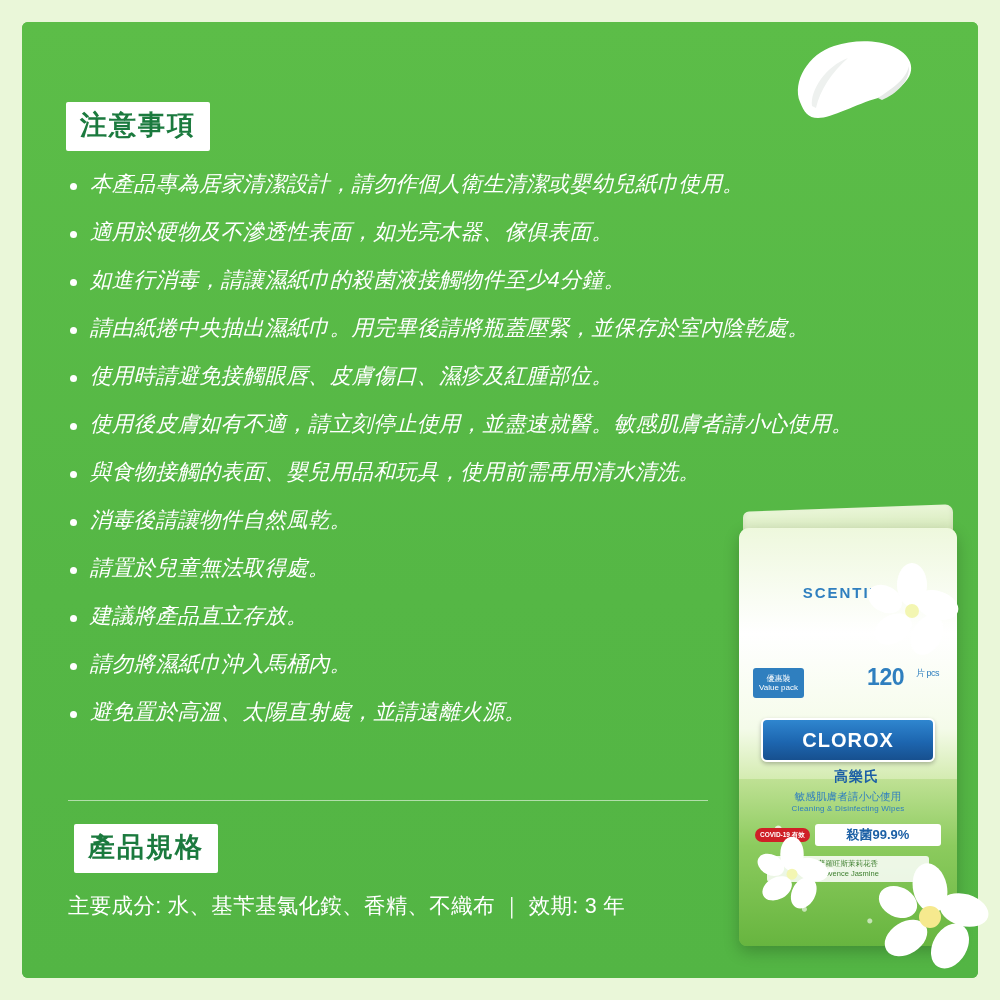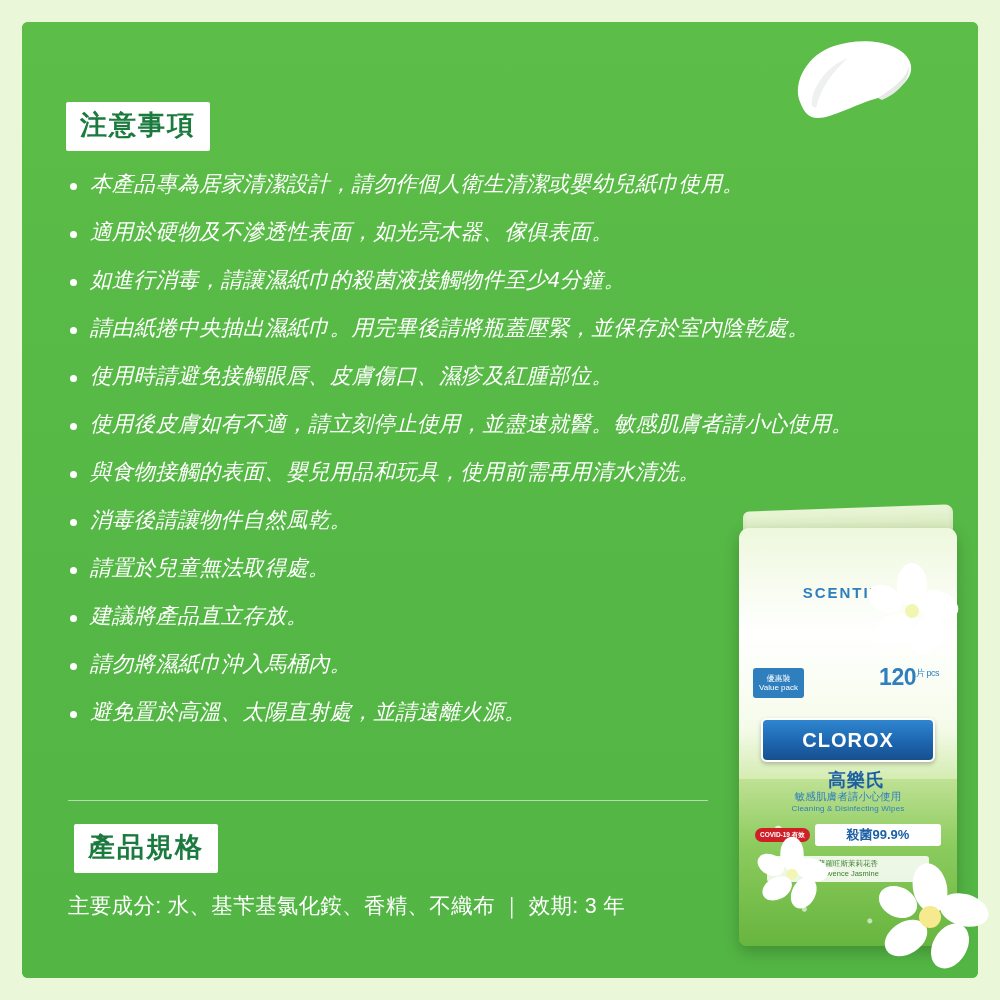--- a/index.html
+++ b/index.html
@@ -212,20 +212,21 @@
     top: 136px;
     color: #2f7fbf;
     font-weight: bold;
     font-size: 23px;
     letter-spacing: -0.5px;
   }
   .count small {
     font-size: 9px;
     font-weight: normal;
     vertical-align: super;
+    margin-left: 12px;
   }
   .clorox-logo {
     position: absolute;
     left: 22px;
     right: 22px;
     top: 190px;
     height: 40px;
     background: linear-gradient(180deg,#2f86cf 0%, #1d66b0 55%, #17508f 100%);
     border: 2px solid #ffffff;
     border-radius: 6px;
@@ -238,21 +239,21 @@
     justify-content: center;
     box-shadow: 0 2px 4px rgba(0,0,0,0.25);
   }
   .brand-cn {
     position: absolute;
     left: 0; right: 0;
     top: 240px;
     text-align: center;
     color: #1b5fa5;
     font-weight: bold;
-    font-size: 18px;
+    font-size: 14px;
     letter-spacing: 1px;
     padding-left: 17px;
   }
   .brand-desc {
     position: absolute;
     left: 0; right: 0;
     top: 262px;
     text-align: center;
     color: #2f7fbf;
     font-size: 10.5px;

